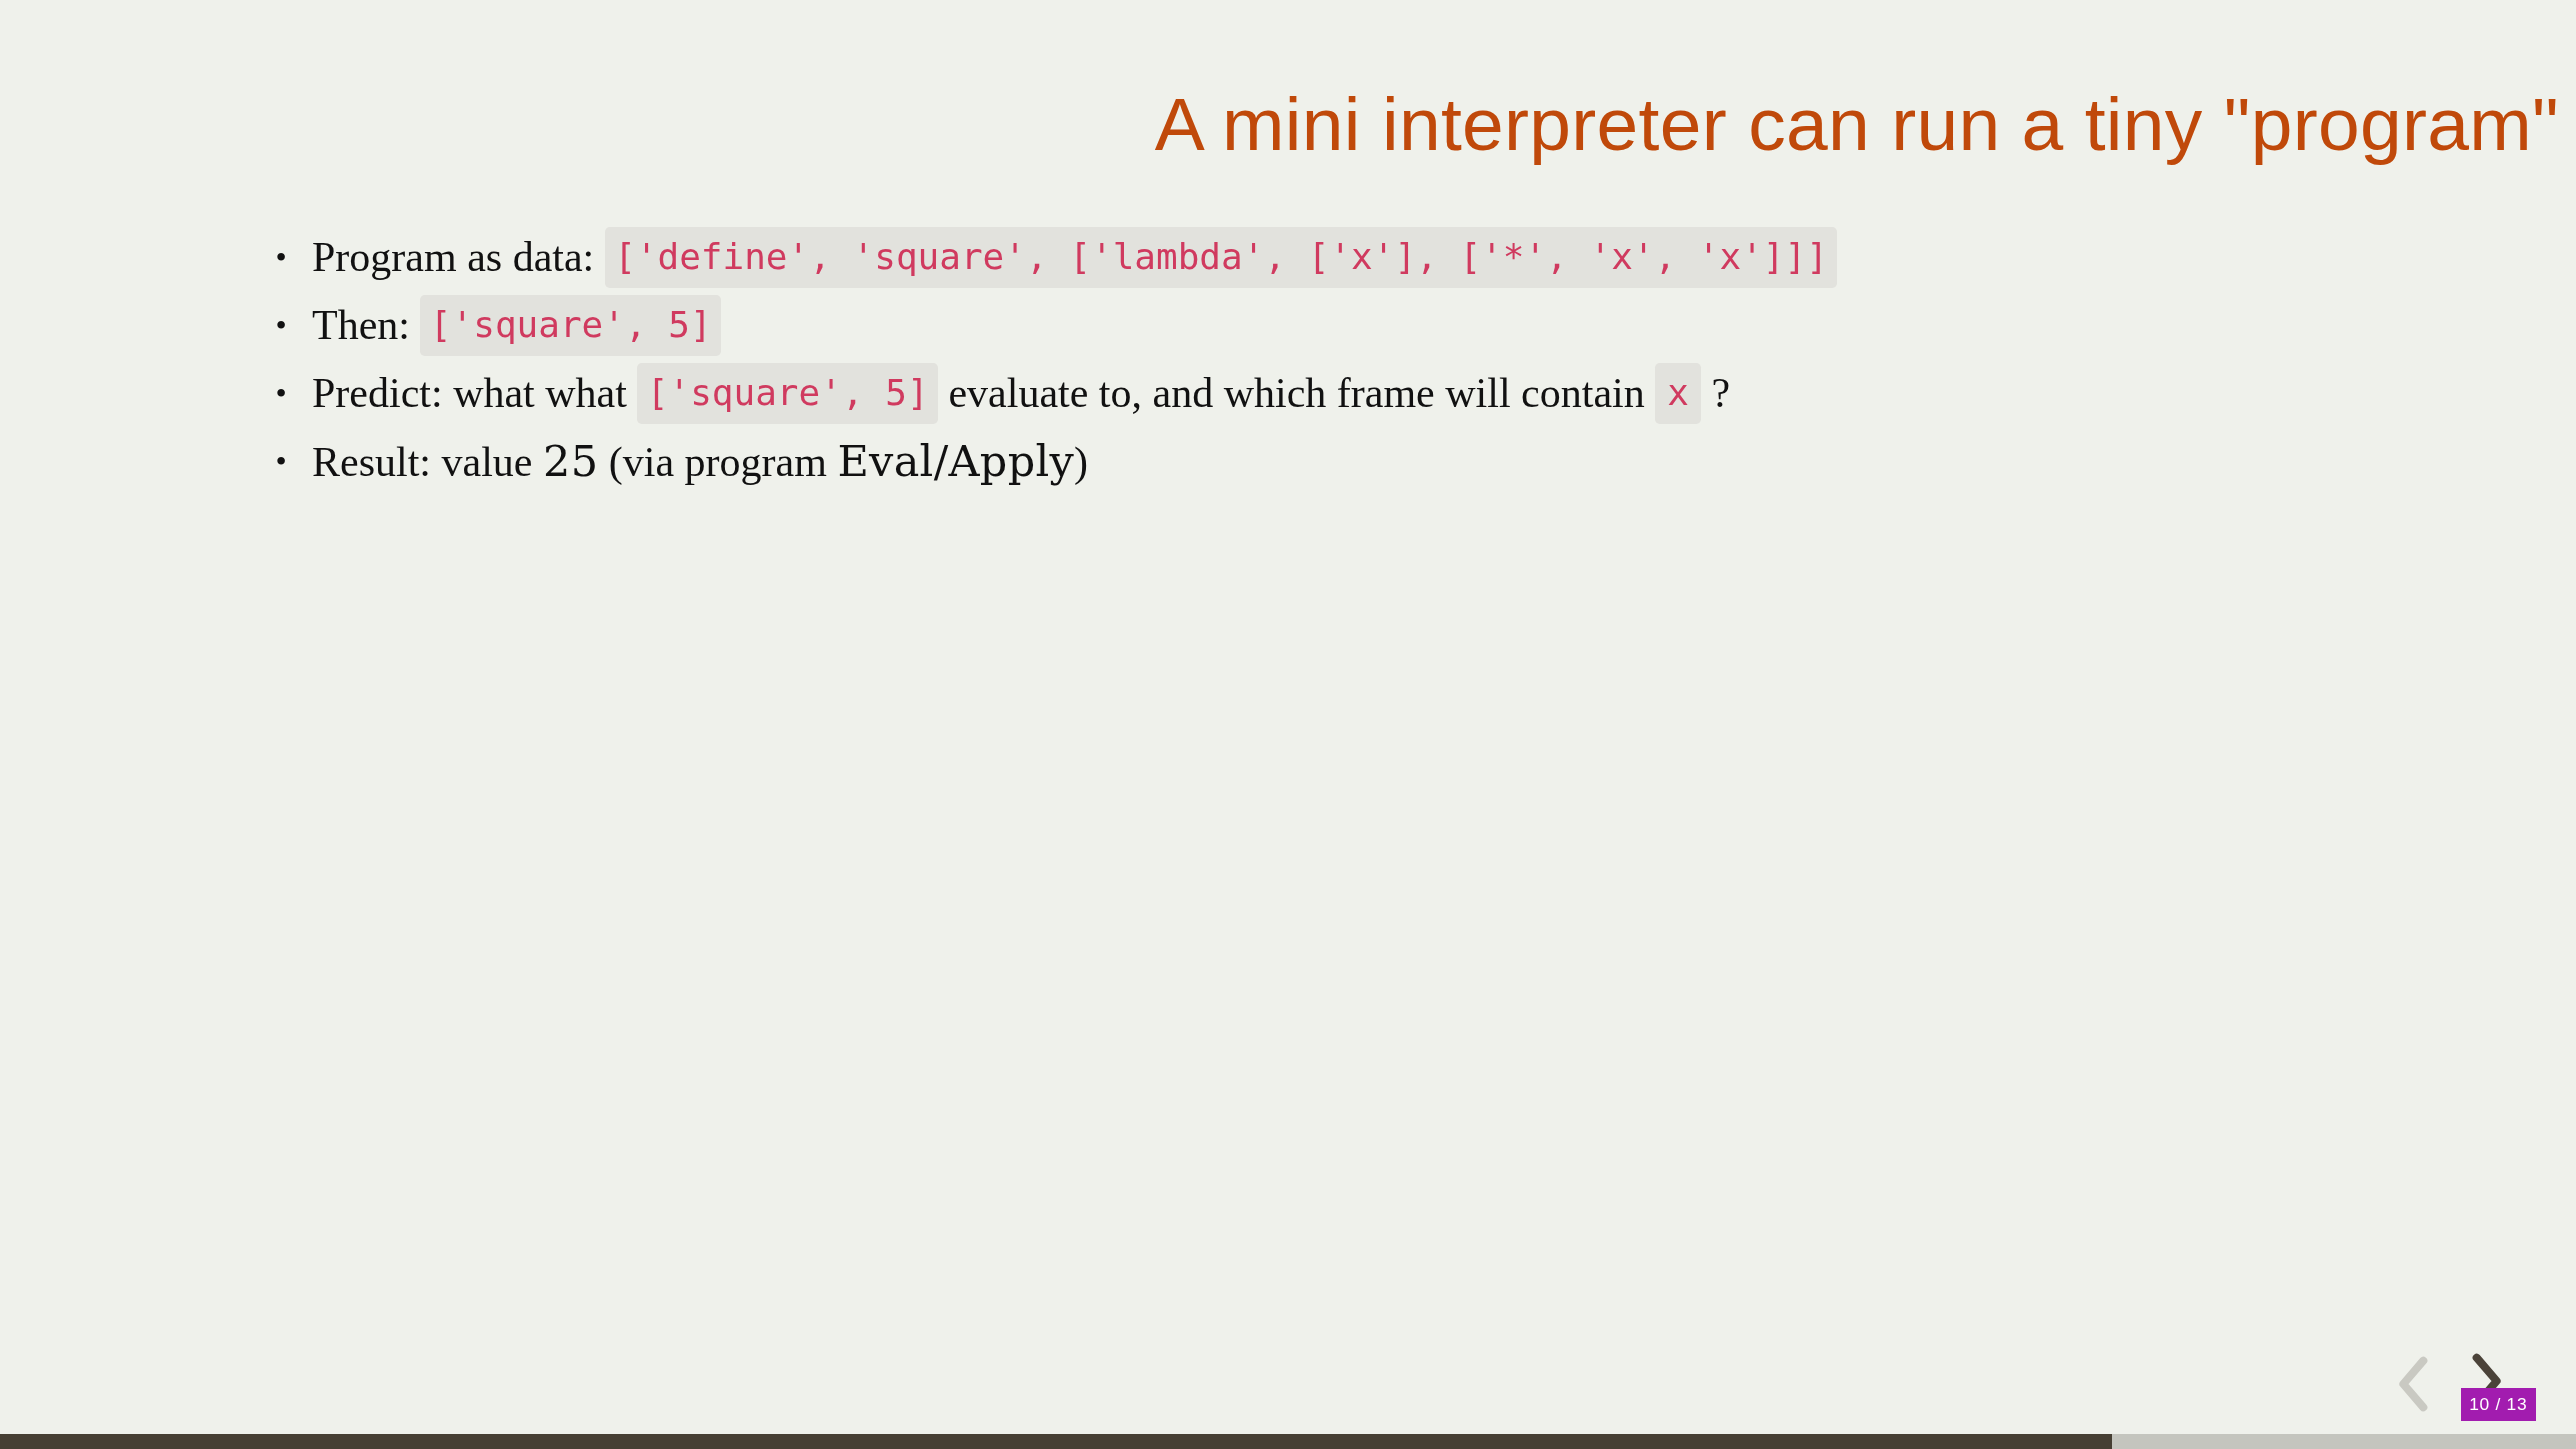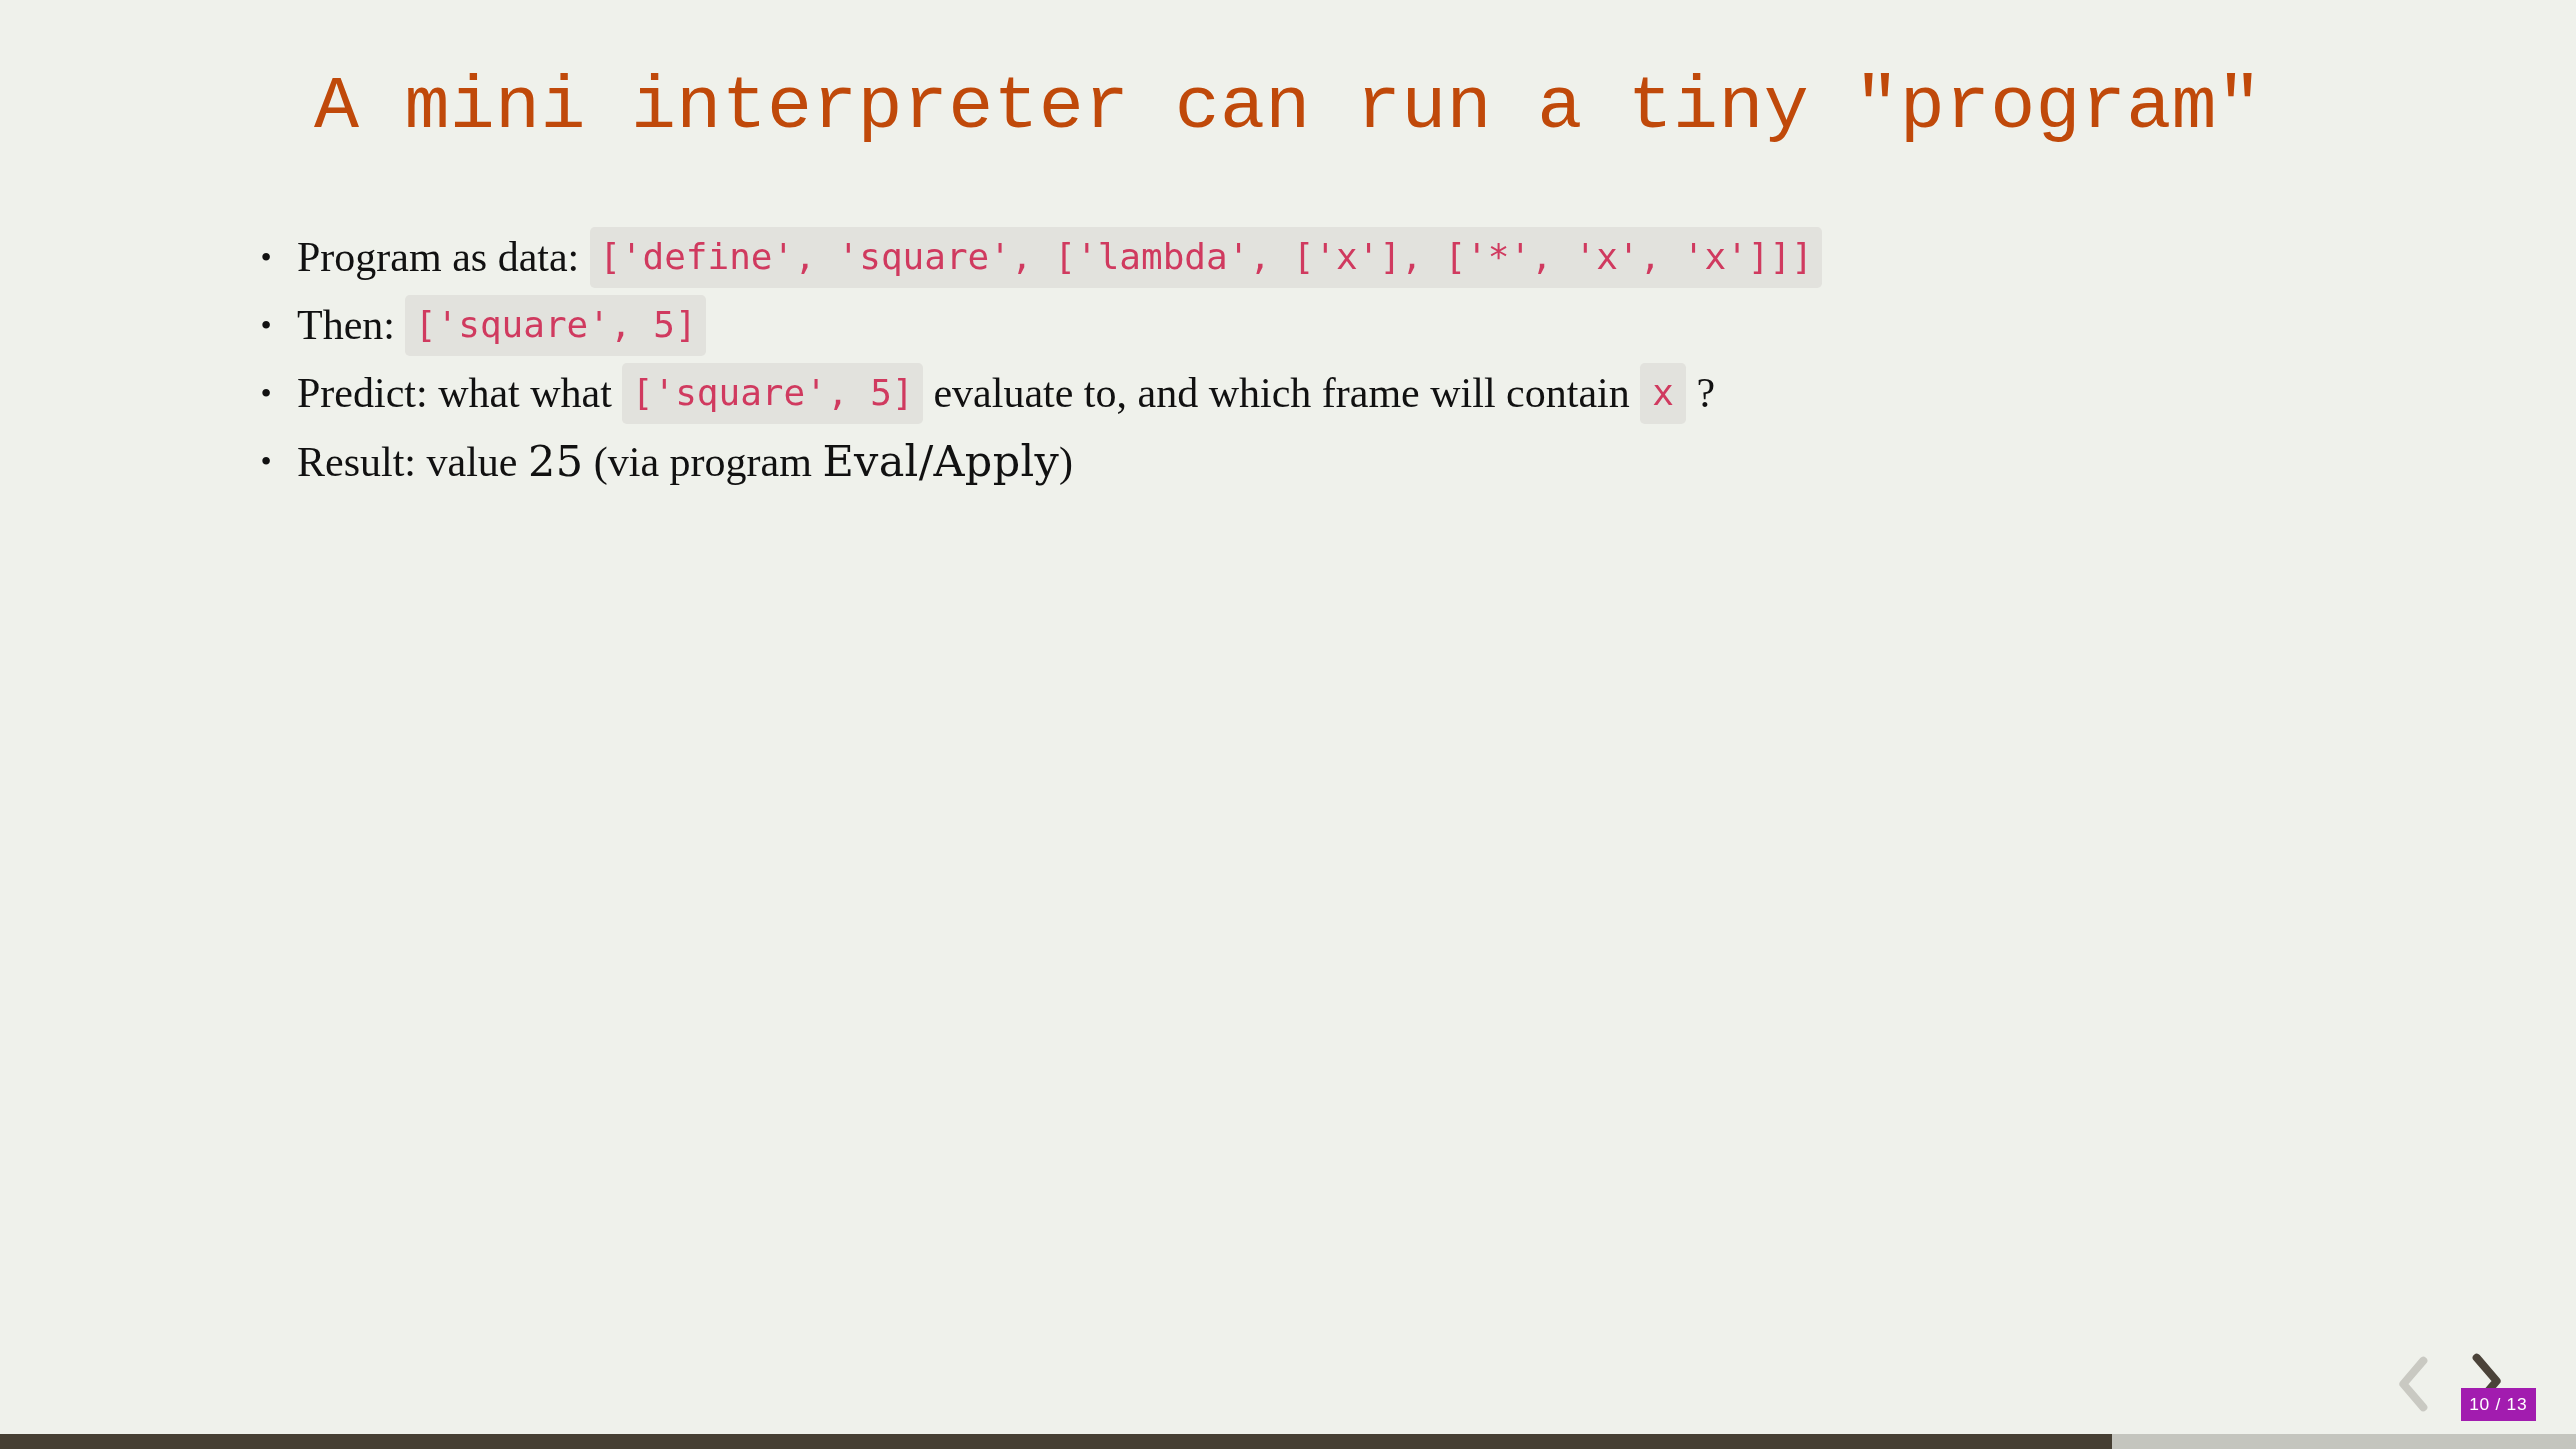--- a/index.html
+++ b/index.html
@@ -33,34 +33,34 @@
     height: 1449px;
     box-sizing: border-box;
     padding: 0;
   }
 
   .slide-title {
     position: absolute;
     left: 0;
     right: 0;
     top: 64px;
-    text-align: center;
+    text-align: right;
     color: #c0490a;
-    font-family: Liberation Mono, monospace;
+    font-family: Liberation Sans, sans-serif;
     font-weight: normal;
     font-size: 75px;
     line-height: 1.16;
     letter-spacing: 0.3px;
-    margin: 0;
+    margin: 17px;
     white-space: nowrap;
   }
 
   .bullets {
     position: absolute;
-    left: 255px;
+    left: 270px;
     top: 223px;
     margin: 0;
     padding: 0;
     list-style: none;
     width: 2214px;
   }
 
   .bullets > li {
     position: relative;
     font-size: 42px;

